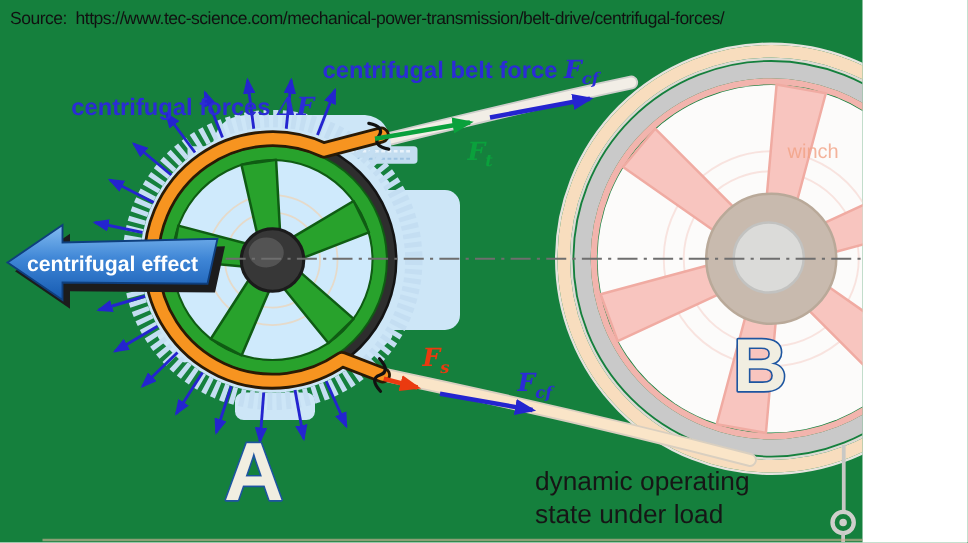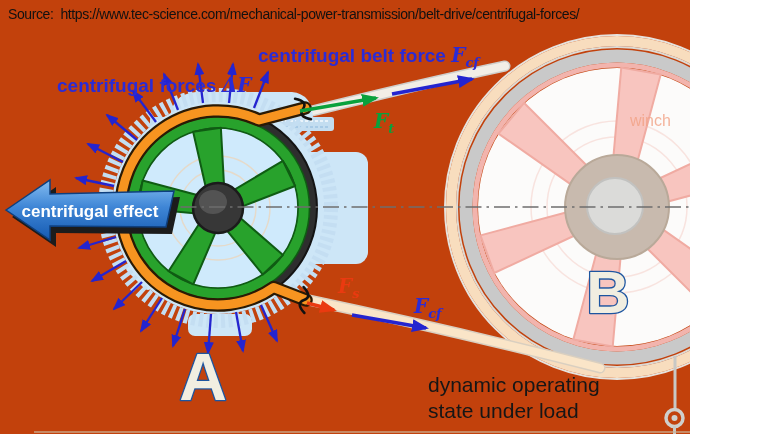--- a/index.html
+++ b/index.html
@@ -1,16 +1,16 @@
 <!DOCTYPE html>
 <html><head>
 <meta charset="utf-8">
 <style>
   html,body{margin:0;padding:0;background:#ffffff;}
-  .stage{position:relative;width:690px;height:434px;background:#c2410c;overflow:hidden;
+  .stage{position:relative;width:690px;height:434px;background:#15803d;overflow:hidden;
          font-family:"Liberation Sans",sans-serif;}
   svg{display:block;}
   text{user-select:none;}
   .src{font-size:14px;fill:#111;letter-spacing:-0.4px;}
   .heading{font-size:19px;font-weight:bold;}
   .sym{font-family:"DejaVu Serif",serif;font-style:italic;font-size:20px;font-weight:bold;}
   .symsub{font-family:"DejaVu Serif",serif;font-style:italic;font-size:13px;font-weight:bold;}
   .bigletter{font-weight:bold;fill:#f1eee1;stroke:#1d55a0;stroke-width:2.6px;
              paint-order:stroke;stroke-linejoin:round;}
   .caption{font-size:21px;fill:#161616;}

